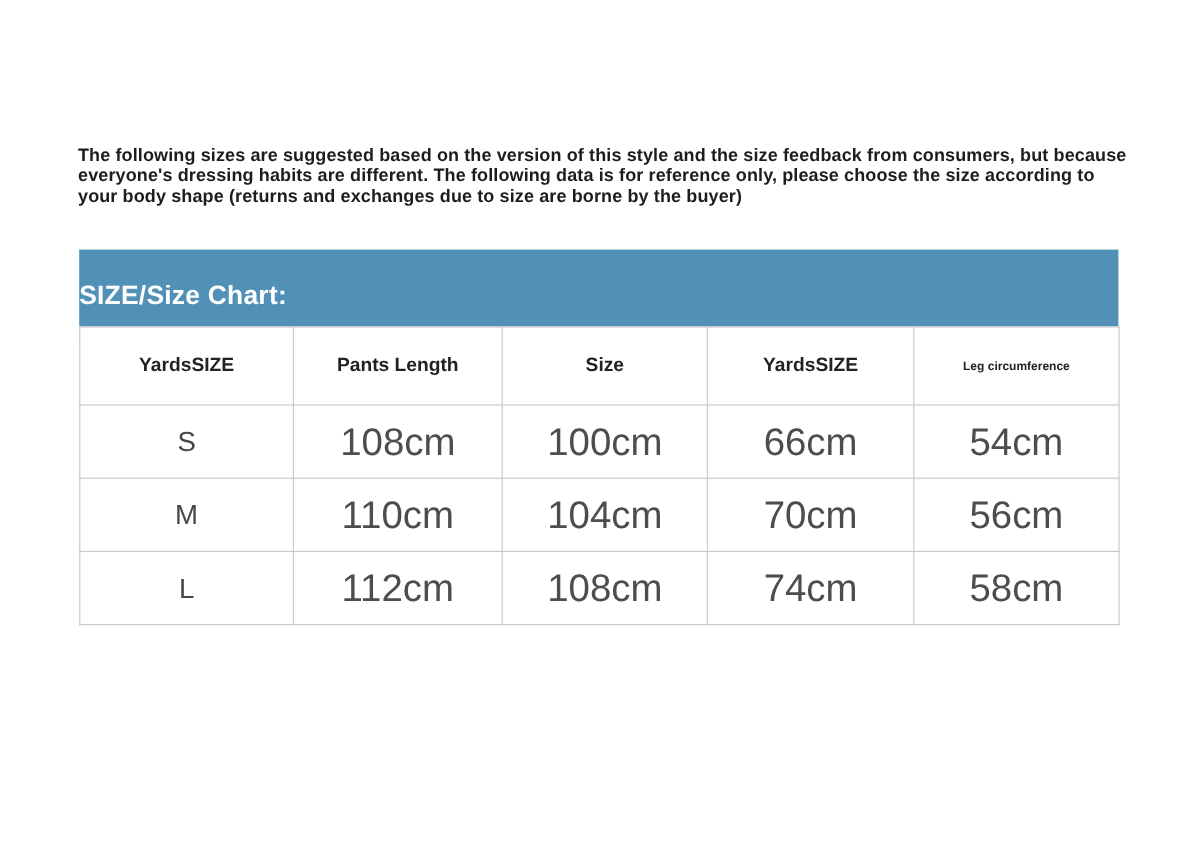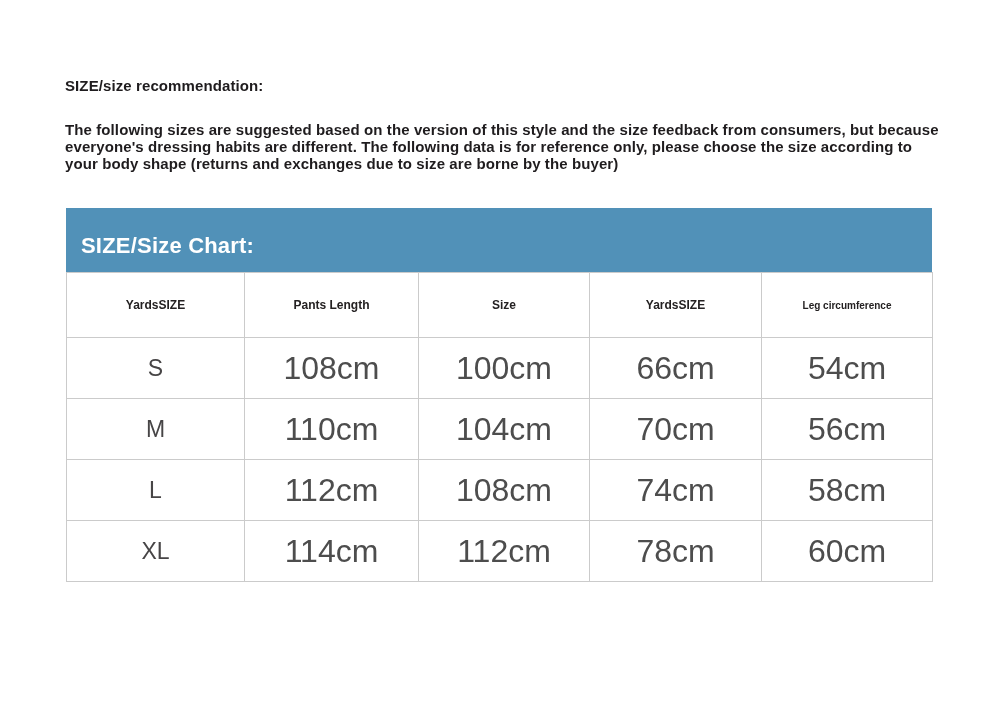--- a/index.html
+++ b/index.html
@@ -38,21 +38,20 @@
   .chart-title-bar {
     position: absolute;
     left: 66px;
     top: 208px;
     width: 866px;
     height: 76px;
     background: #5191b8;
     box-sizing: border-box;
     display: flex;
     align-items: center;
-    padding-left: 15px;
   }
   .chart-title-bar .bar-text {
     color: #ffffff;
     font-size: 22px;
     font-weight: bold;
     letter-spacing: 0.2px;
   }
   table.size-table {
     position: absolute;
     left: 66px;
@@ -66,21 +65,21 @@
   table.size-table td {
     border: 1px solid #cbcbcb;
     text-align: center;
     vertical-align: middle;
     padding: 0;
     overflow: hidden;
     white-space: nowrap;
   }
   table.size-table th {
     height: 64px;
-    font-size: 12px;
+    font-size: 16px;
     font-weight: bold;
     color: #242122;
   }
   table.size-table th.small-header {
     font-size: 10px;
   }
   table.size-table td {
     height: 60px;
     font-size: 32px;
     font-weight: normal;
@@ -89,21 +88,20 @@
   table.size-table td.size-cell {
     font-size: 23px;
     color: #474546;
   }
 </style>
 </head>
 <body>
 
 <div class="page">
 
-  <div class="rec-title">SIZE/size recommendation:</div>
 
   <div class="rec-body">The following sizes are suggested based on the version of this style and the size feedback from consumers, but because everyone's dressing habits are different. The following data is for reference only, please choose the size according to your body shape (returns and exchanges due to size are borne by the buyer)</div>
 
   <div class="chart-title-bar">
     <span class="bar-text">SIZE/Size Chart:</span>
   </div>
 
   <table class="size-table">
     <colgroup>
       <col style="width:178px">
@@ -136,23 +134,16 @@
         <td>70cm</td>
         <td>56cm</td>
       </tr>
       <tr>
         <td class="size-cell">L</td>
         <td>112cm</td>
         <td>108cm</td>
         <td>74cm</td>
         <td>58cm</td>
       </tr>
-      <tr>
-        <td class="size-cell">XL</td>
-        <td>114cm</td>
-        <td>112cm</td>
-        <td>78cm</td>
-        <td>60cm</td>
-      </tr>
     </tbody>
   </table>
 
 </div>
 
 </body></html>

